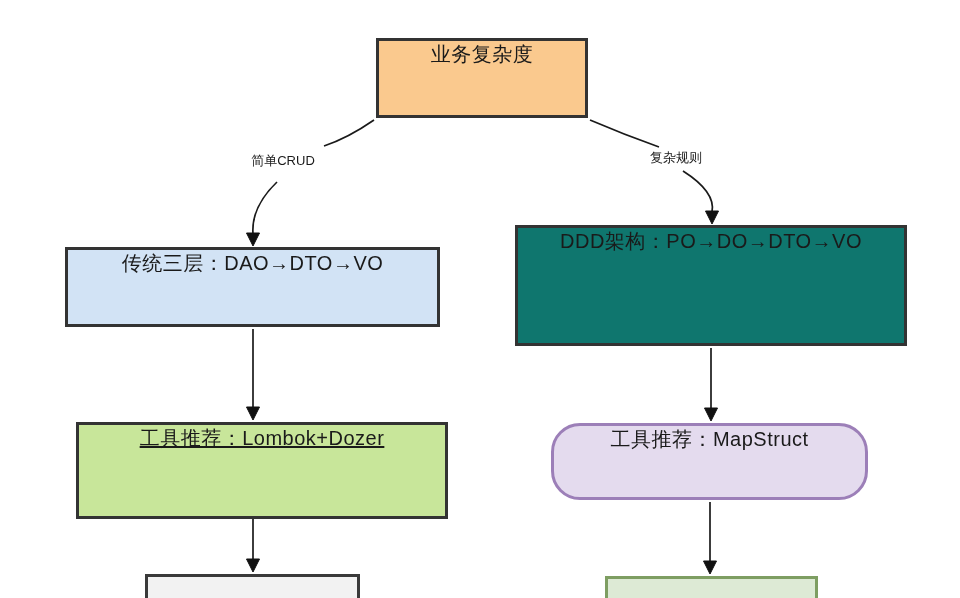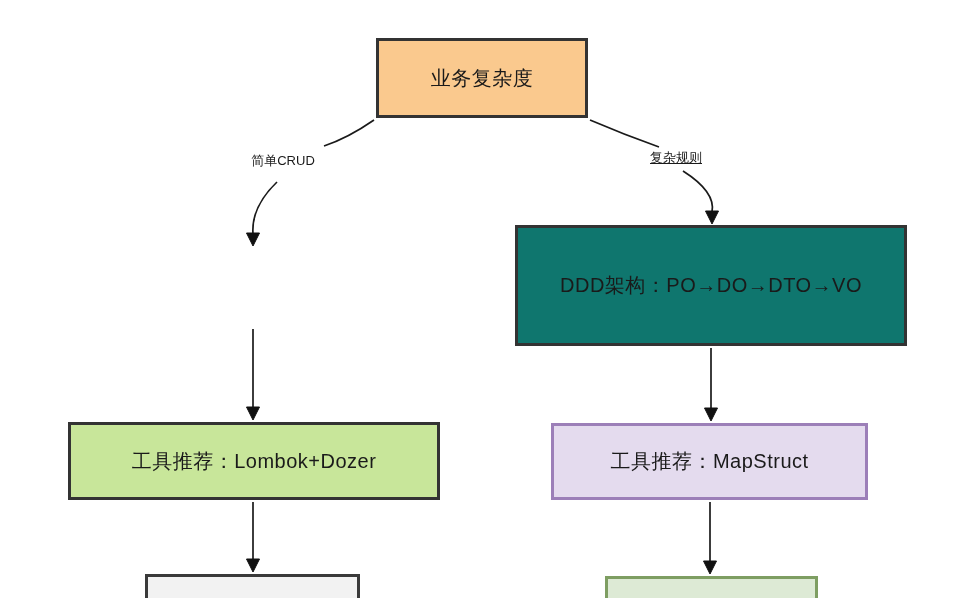--- a/index.html
+++ b/index.html
@@ -11,42 +11,42 @@
     font-family:"Liberation Sans","DejaVu Sans",sans-serif;
     color:#1a1a1a;
   }
   .edges{position:absolute;left:0;top:0;width:960px;height:598px;pointer-events:none;}
   .edges path.line{fill:none;stroke:#1a1a1a;stroke-width:1.7;}
   .edges path.head{fill:#111111;stroke:#111111;stroke-width:1;}
   .node{
     position:absolute;
     box-sizing:border-box;
     border:3px solid #333333;
-    display:flex;align-items:center;justify-content:center;
+    display:flex;align-items:flex-start;justify-content:center;
     font-size:20px;font-weight:500;
     letter-spacing:0.5px;
     white-space:nowrap;
   }
   .node-root      {left:376px;top:38px; width:212px;height:80px;}
   .node-trad      {left:65px; top:247px;width:375px;height:80px;}
   .node-ddd       {left:515px;top:225px;width:392px;height:121px;}
-  .node-tool-left {left:68px; top:422px;width:372px;height:78px;}
+  .node-tool-left {left:76px; top:422px;width:372px;height:97px;text-decoration:underline;}
   .node-tool-right{left:551px;top:423px;width:317px;height:77px;}
   .node-bottom-left {left:145px;top:574px;width:215px;height:70px;}
   .node-bottom-right{left:605px;top:576px;width:213px;height:70px;}
   .edge-label{
     position:absolute;
     transform:translate(-50%,-50%);
     font-size:13px;font-weight:500;
     white-space:nowrap;
     background:#ffffff;
     padding:0 2px;
   }
   .edge-label-left {left:283px;top:161px;}
-  .edge-label-right{left:676px;top:158px;text-decoration:underline;}
+  .edge-label-right{left:676px;top:158px;}
 </style>
 </head>
 <body>
 
 <div class="canvas">
 
   <svg class="edges" viewBox="0 0 960 598">
 
     <path class="line" d="M 374 120 Q 348 138 324 146"></path>
 
@@ -72,30 +72,33 @@
   </svg>
 
   <div class="node node-root" style="background: rgb(250, 201, 142); border-color: rgb(51, 51, 51);">
     <span>业务复杂度</span>
   </div>
 
   <div class="edge-label edge-label-left">简单CRUD</div>
 
   <div class="edge-label edge-label-right">复杂规则</div>
 
+  <div class="node node-trad" style="background: rgb(210, 227, 245); border-color: rgb(51, 51, 51);">
+    <span>传统三层：DAO→DTO→VO</span>
+  </div>
 
   <div class="node node-ddd" style="background: #0f766e; border-color: rgb(51, 51, 51);">
     <span>DDD架构：PO→DO→DTO→VO</span>
   </div>
 
   <div class="node node-tool-left" style="background: rgb(200, 230, 154); border-color: rgb(51, 51, 51);">
     <span>工具推荐：Lombok+Dozer</span>
   </div>
 
-  <div class="node node-tool-right" style="background: rgb(228, 219, 238); border-color: rgb(156, 127, 184);">
+  <div class="node node-tool-right" style="background: rgb(228, 219, 238); border-color: rgb(156, 127, 184); border-radius: 29px;">
     <span>工具推荐：MapStruct</span>
   </div>
 
   <div class="node node-bottom-left" style="background: rgb(242, 242, 242); border-color: rgb(58, 58, 58);">
     <span></span>
   </div>
 
   <div class="node node-bottom-right" style="background: rgb(221, 234, 213); border-color: rgb(126, 158, 98);">
     <span></span>
   </div>

